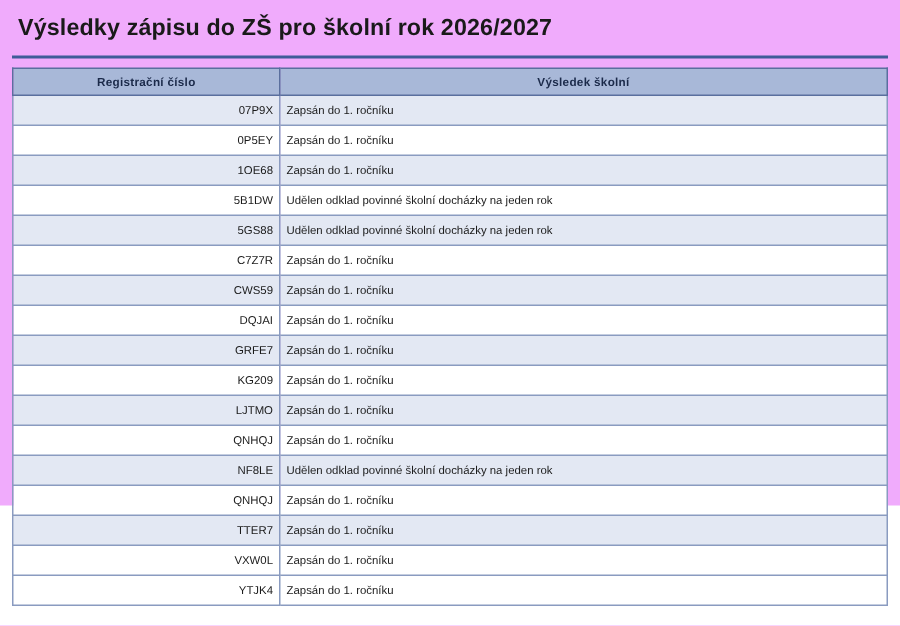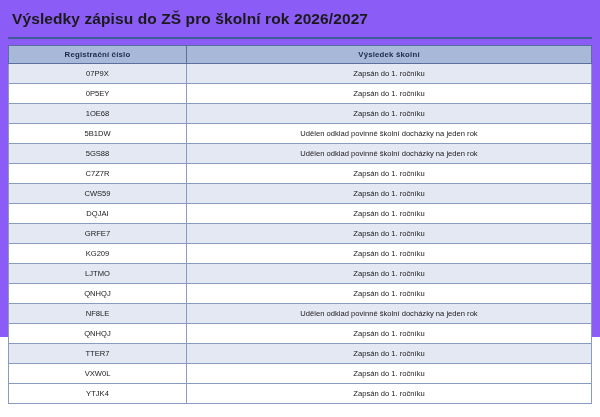--- a/index.html
+++ b/index.html
@@ -11,21 +11,21 @@
     height: 417px;
     background: #ffffff;
     font-family: "Liberation Sans", sans-serif;
     overflow: hidden;
   }
   .page {
     width: 600px;
     height: 337px;
     box-sizing: border-box;
     position: relative;
-    background: #8b5cf6;
+    background: #f0abfc;
   }
   .title {
     font-size: 15.5px;
     font-weight: bold;
     color: #1a1a1a;
     padding: 10px 10px 9px 12px;
     letter-spacing: 0.1px;
   }
   .title-rule {
     height: 2px;
@@ -53,24 +53,23 @@
     padding: 4px 2px;
     letter-spacing: 0.2px;
   }
   tbody td {
     border: 1px solid #8a9bc0;
     padding: 3px 4px;
     height: 13px;
     color: #1a1a1a;
     font-size: 7.6px;
     line-height: 11px;
-    text-align: center;
   }
   tbody tr td.reg {
-    text-align: center;
+    text-align: right;
     font-weight: normal;
   }
   tbody tr.odd td {
     background: #e3e8f3;
   }
   tbody tr.even td {
     background: #ffffff;
     margin-left: 42px;
   }
 </style>

